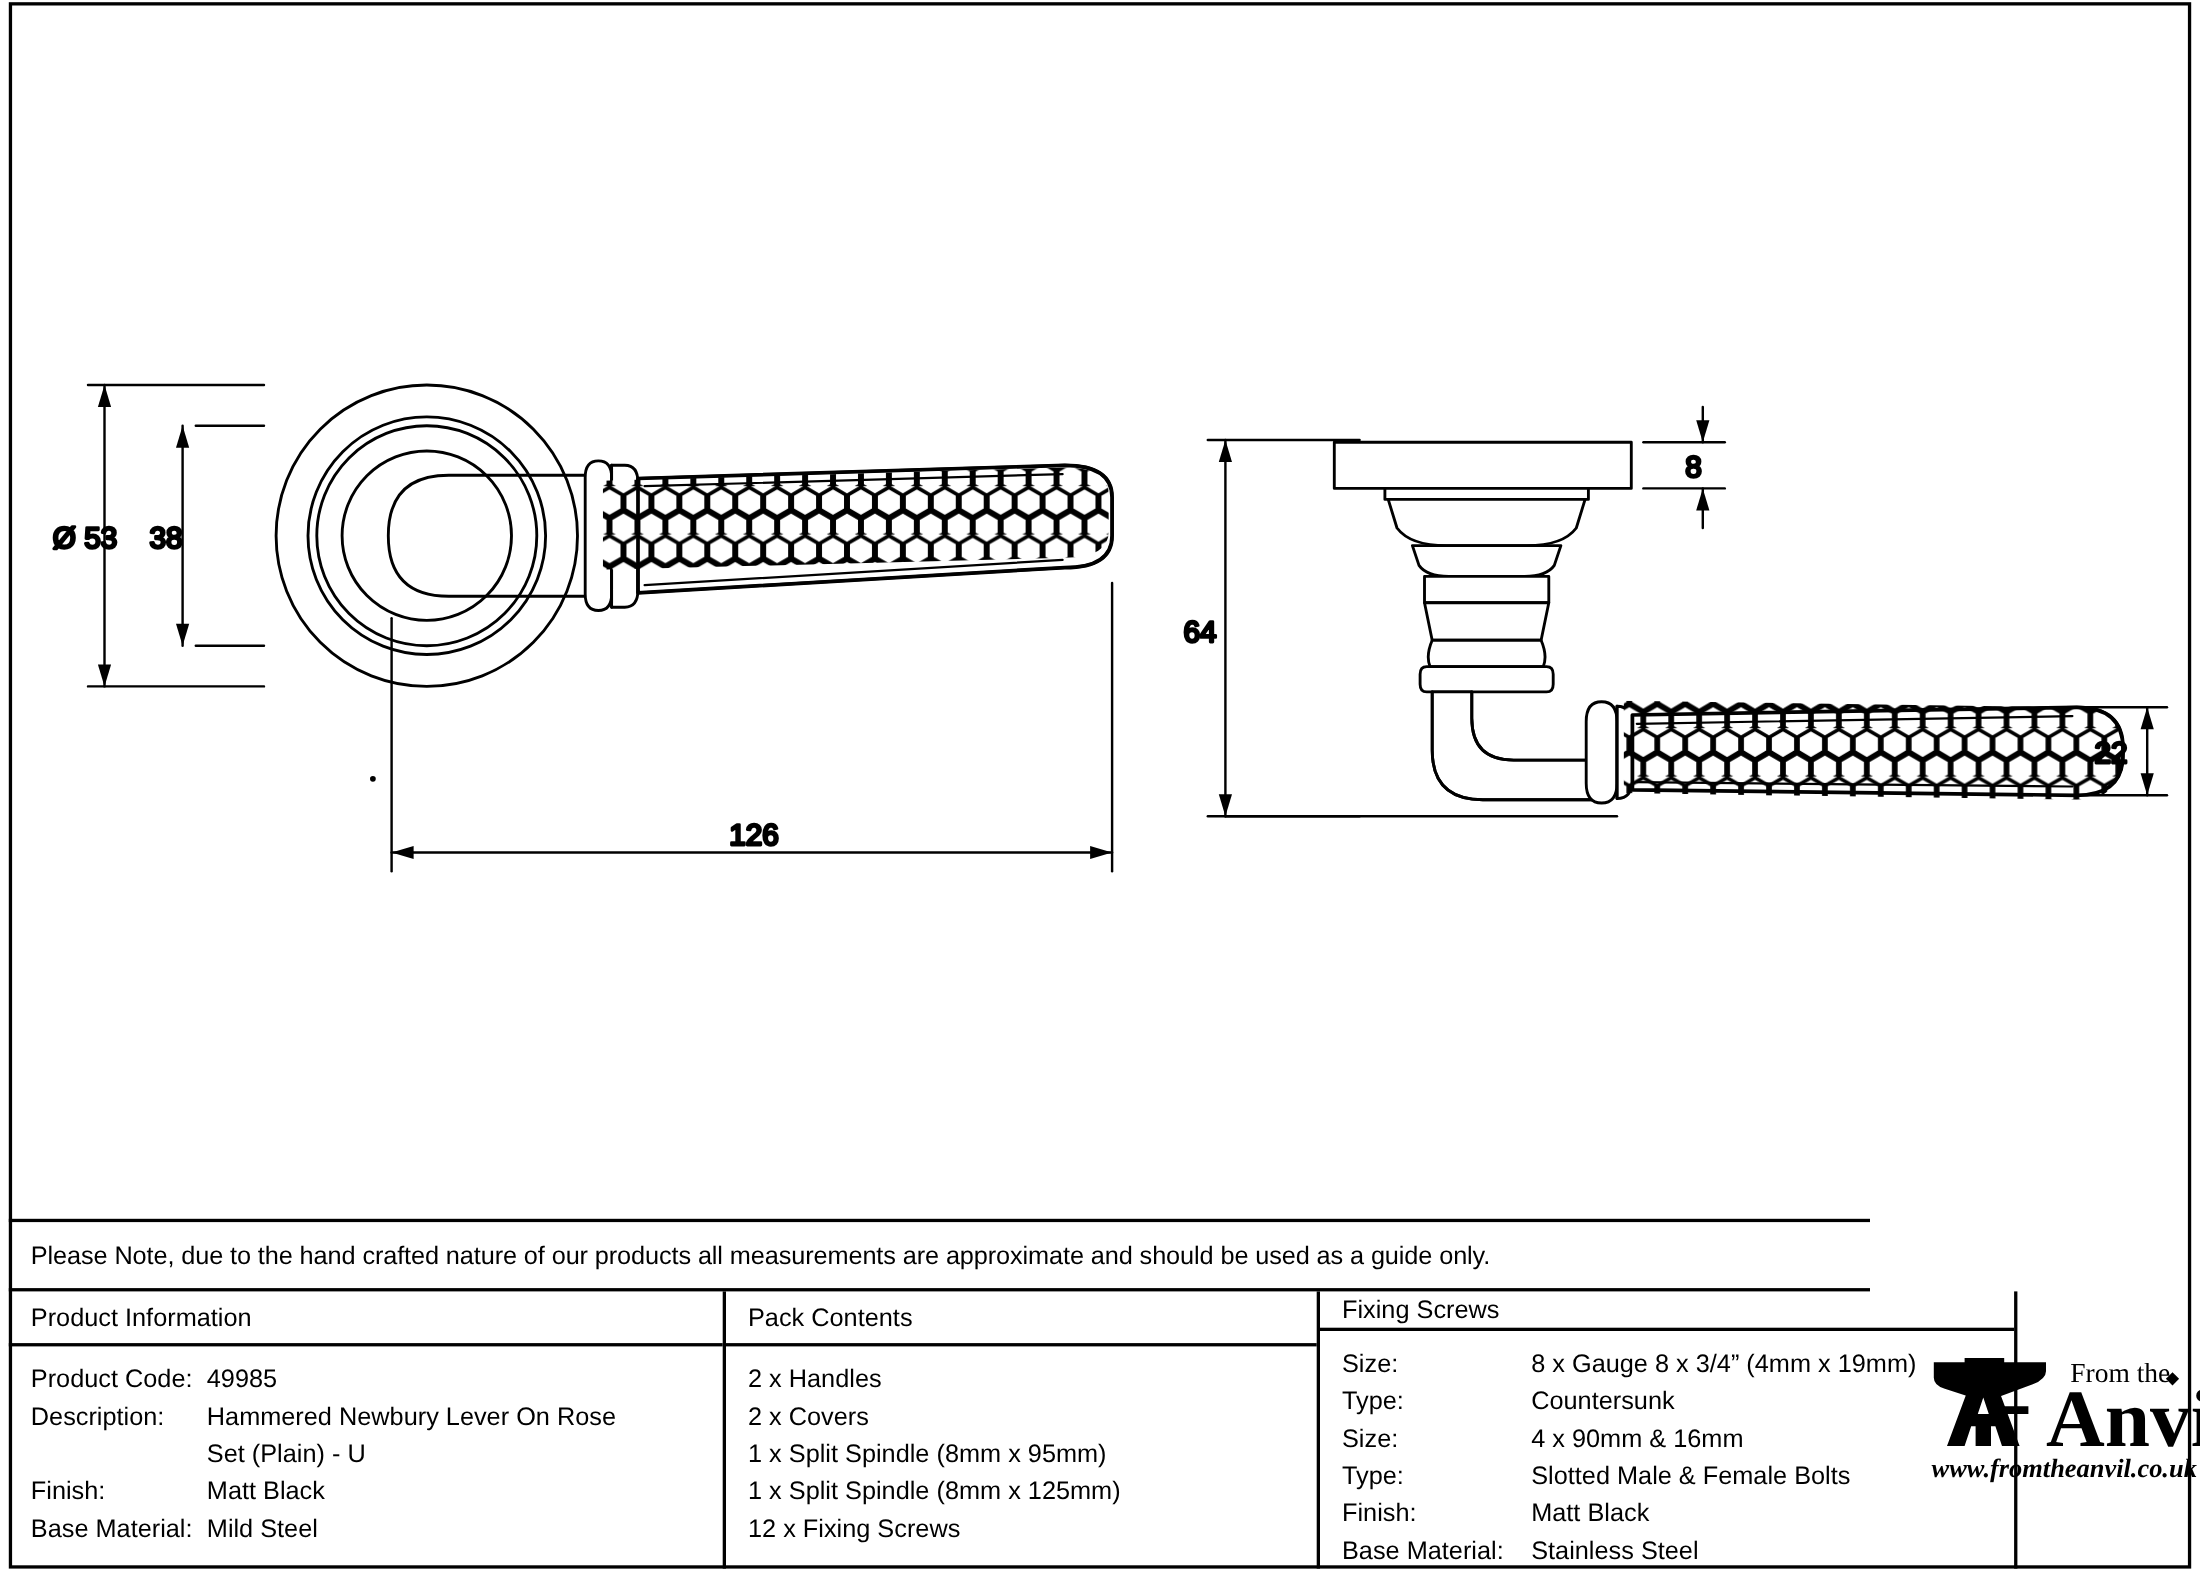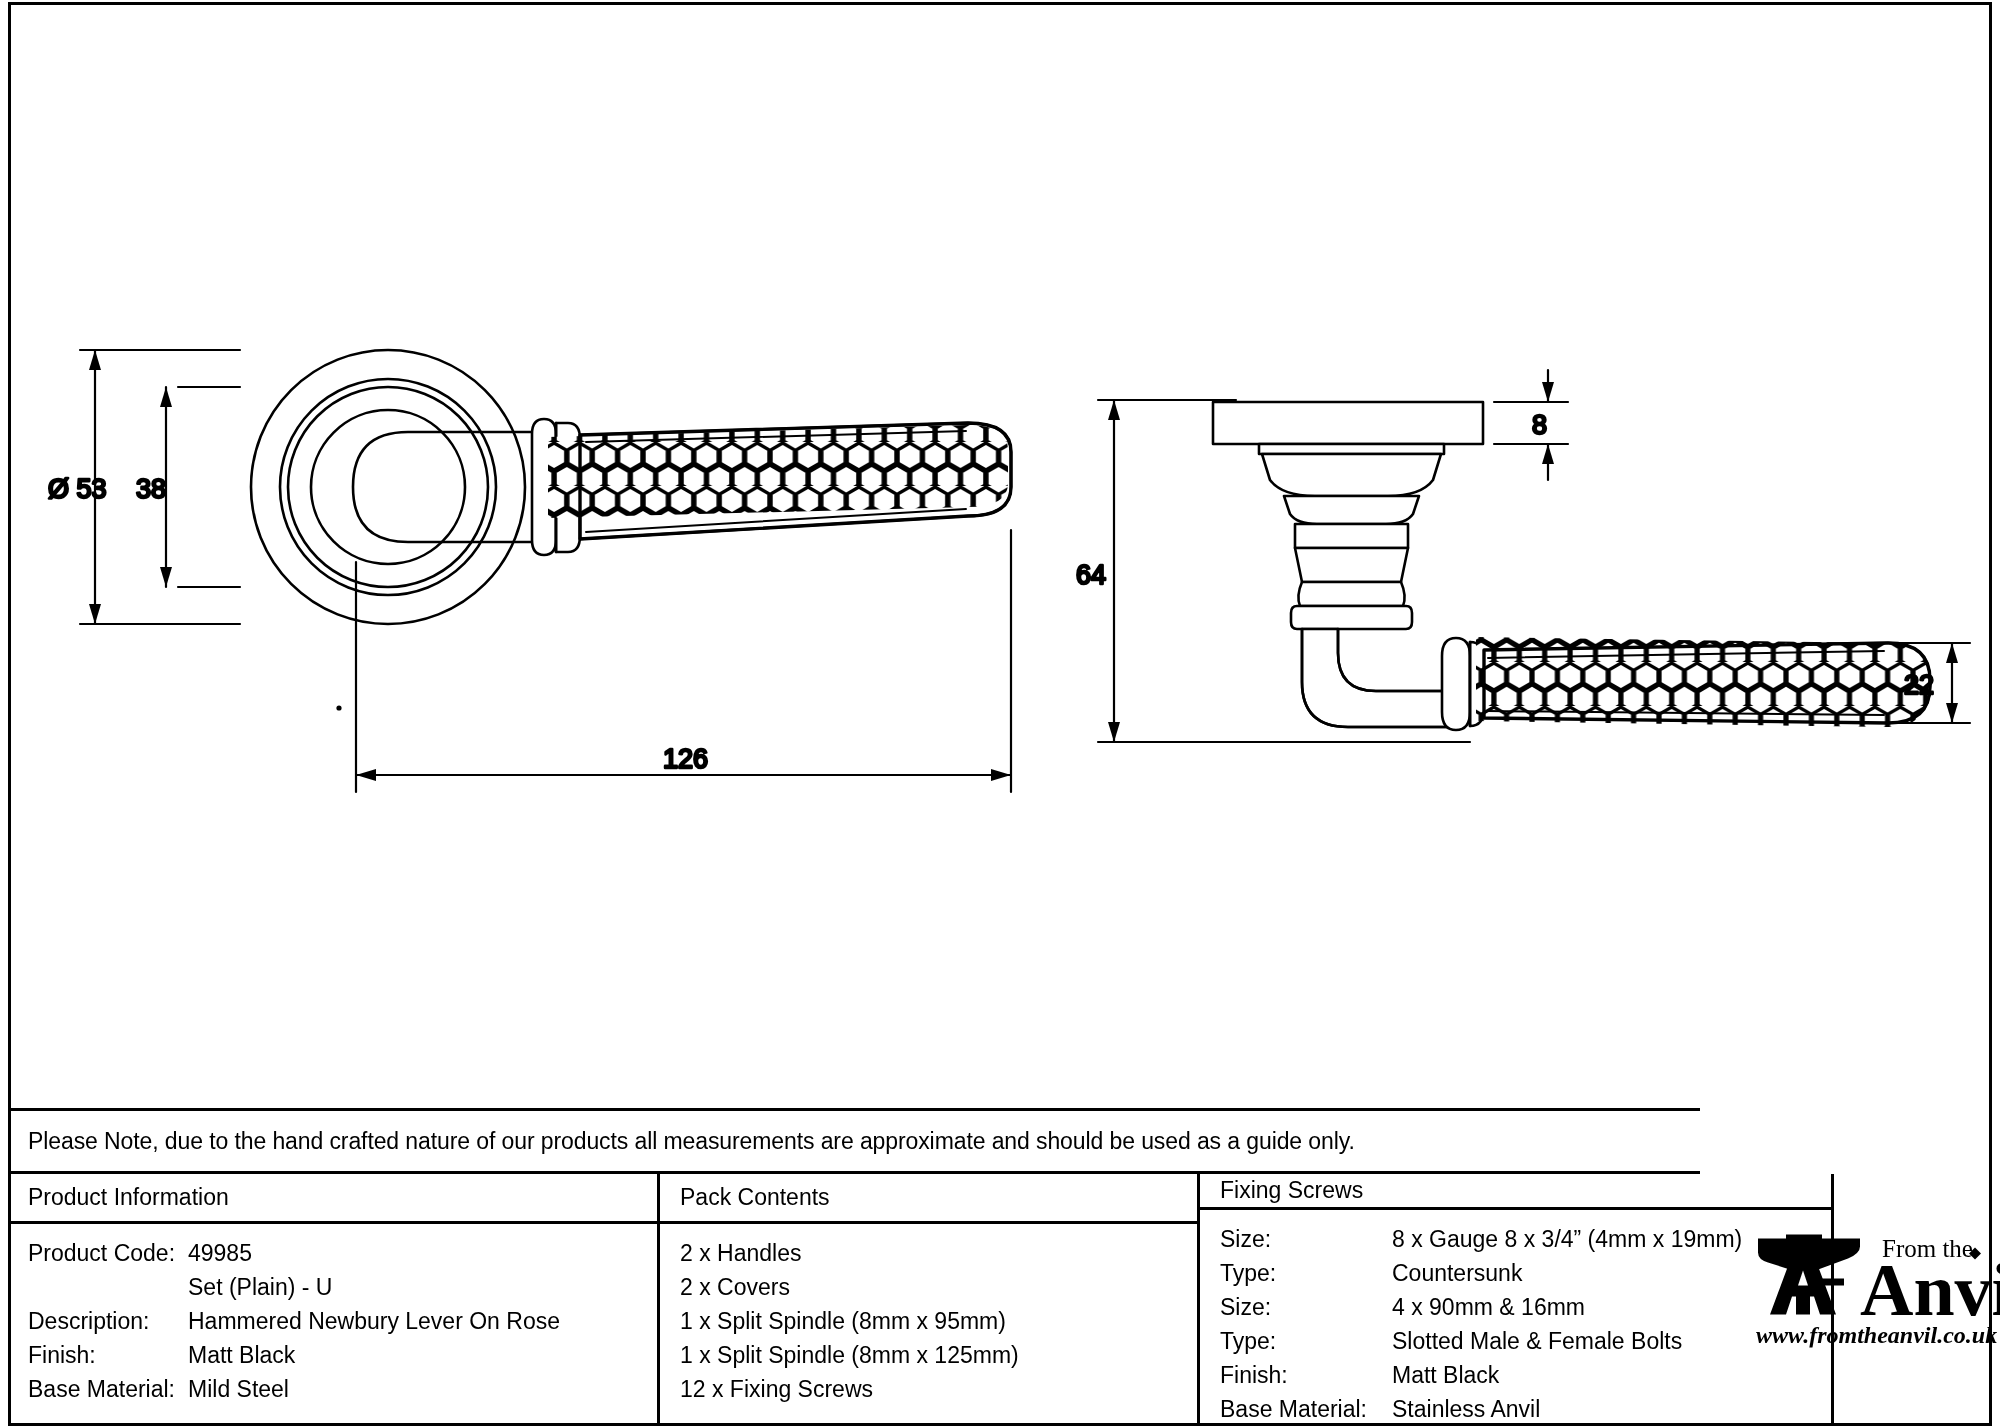--- a/index.html
+++ b/index.html
@@ -302,27 +302,27 @@
 
   <div class="info-table">
 
     <div class="col col-prod">
       <div class="col-head">Product Information</div>
       <div class="col-body">
         <div class="kv">
           <span class="k">Product Code:</span>
           <span class="v">49985</span>
         </div>
+        <div class="kv">
+          <span class="k">Description:</span>
+          <span class="v">Hammered Newbury Lever On Rose</span>
+        </div>
         <div class="kv cont">
           <span class="k">&nbsp;</span>
           <span class="v">Set (Plain) - U</span>
-        </div>
-        <div class="kv">
-          <span class="k">Description:</span>
-          <span class="v">Hammered Newbury Lever On Rose</span>
         </div>
         <div class="kv">
           <span class="k">Finish:</span>
           <span class="v">Matt Black</span>
         </div>
         <div class="kv">
           <span class="k">Base Material:</span>
           <span class="v">Mild Steel</span>
         </div>
       </div>
@@ -357,21 +357,21 @@
         <div class="kv">
           <span class="k">Type:</span>
           <span class="v">Slotted Male &amp; Female Bolts</span>
         </div>
         <div class="kv">
           <span class="k">Finish:</span>
           <span class="v">Matt Black</span>
         </div>
         <div class="kv">
           <span class="k">Base Material:</span>
-          <span class="v">Stainless Anvil</span>
+          <span class="v">Stainless Steel</span>
         </div>
       </div>
     </div>
 
     <div class="col col-logo">
       <div class="logo-wrap">
         <svg viewBox="0 0 330 125" xmlns="http://www.w3.org/2000/svg">
 
           <g fill="#000" stroke="none">
             <path d="M 10,22 L 10,30 Q 10,37 20,40 L 48,49 L 48,56 L 38,56 L 38,63 L 48,63 L 48,92 L 62,92 L 62,63 L 96,63 L 96,56 L 62,56 L 62,50 L 100,36 Q 112,31 112,24 L 112,16 L 74,16 L 74,12 L 38,12 L 38,16 L 10,16 Z"></path>

